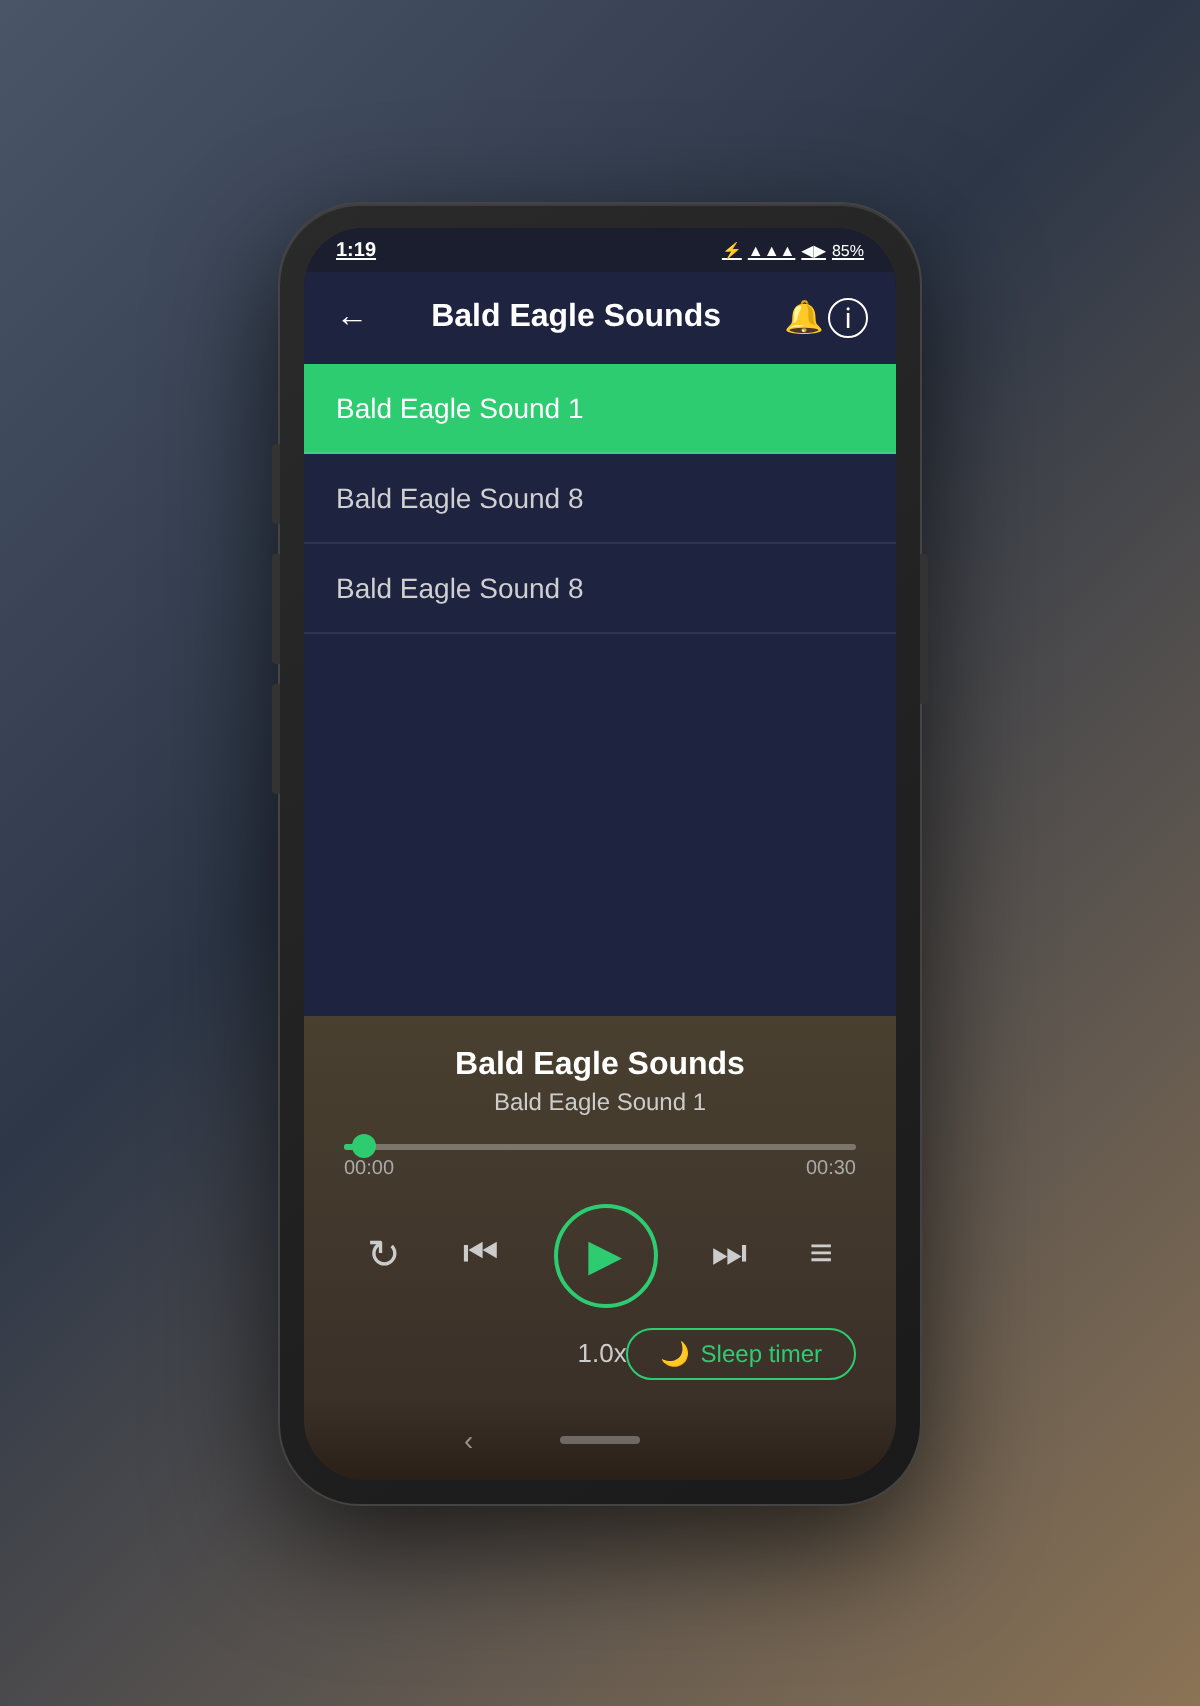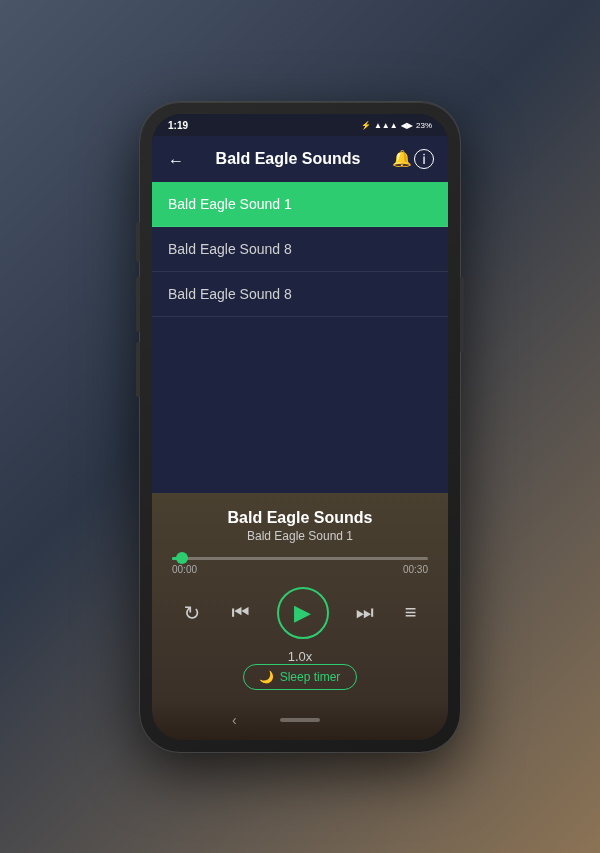--- a/index.html
+++ b/index.html
@@ -76,20 +76,21 @@
     
     .status-bar {
       background: #1a1e2e;
       padding: 6px 16px 4px;
       display: flex;
       justify-content: space-between;
       align-items: center;
       font-size: 9px;
       color: #fff;
       min-height: 22px;
+      text-decoration: underline;
     }
 
     .status-left {
       font-weight: bold;
       font-size: 10px;
     }
 
     .status-right {
       display: flex;
       align-items: center;
@@ -235,21 +236,20 @@
       color: #2ecc71;
       font-size: 22px;
     }
 
     
     .player-footer {
       display: flex;
       align-items: center;
       justify-content: flex-end;
       padding: 0 4px;
-      flex-direction: column;
     }
 
     .speed-label {
       color: #ccc;
       font-size: 13px;
     }
 
     .sleep-timer-btn {
       background: transparent;
       border: 1px solid #2ecc71;
@@ -298,21 +298,21 @@
   <div class="btn-right"></div>
 
   <div class="phone-inner">
 
     <div class="status-bar">
       <span class="status-left">1:19</span>
       <div class="status-right">
         <span class="status-icon">⚡</span>
         <span class="status-icon">▲▲▲</span>
         <span class="status-icon">◀▶</span>
-        <span class="status-icon">23%</span>
+        <span class="status-icon">85%</span>
       </div>
     </div>
 
     <div class="toolbar">
       <span class="toolbar-icon">←</span>
       <span class="toolbar-title">Bald Eagle Sounds</span>
       <span class="toolbar-icon">🔔</span>
       <span class="toolbar-icon" style="font-size:14px; border:1px solid #fff; border-radius:50%; width:20px; height:20px; display:inline-flex; align-items:center; justify-content:center;">ℹ</span>
     </div>
 

